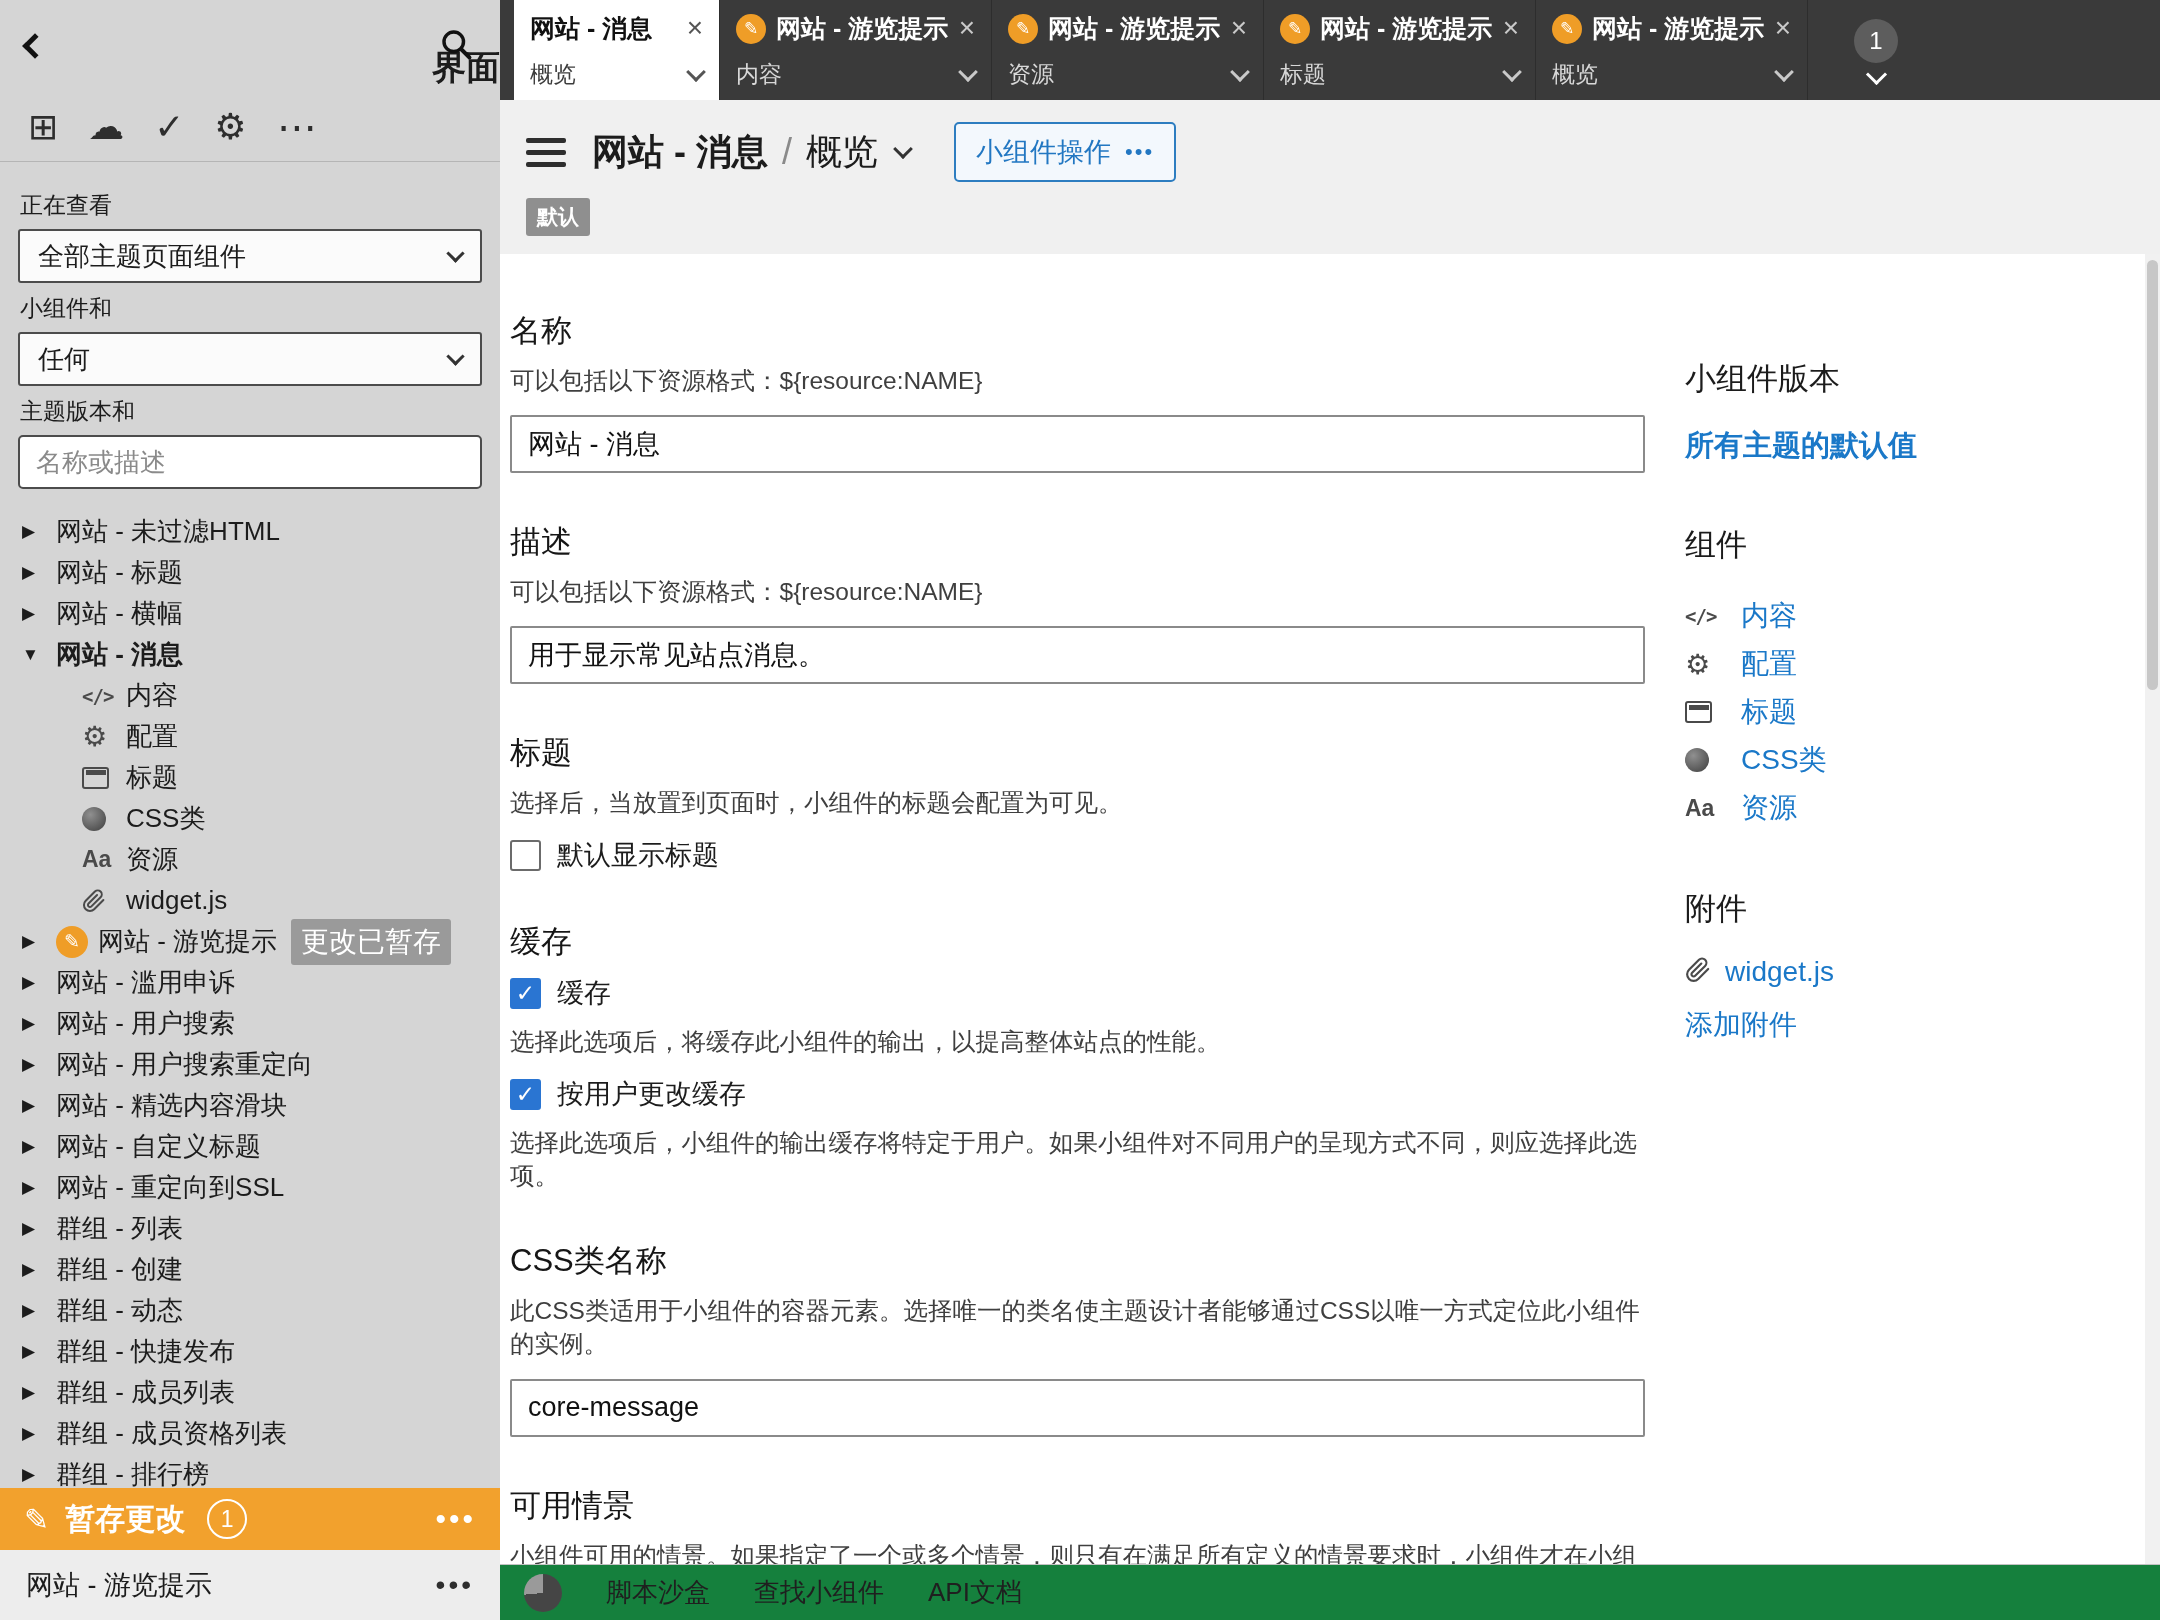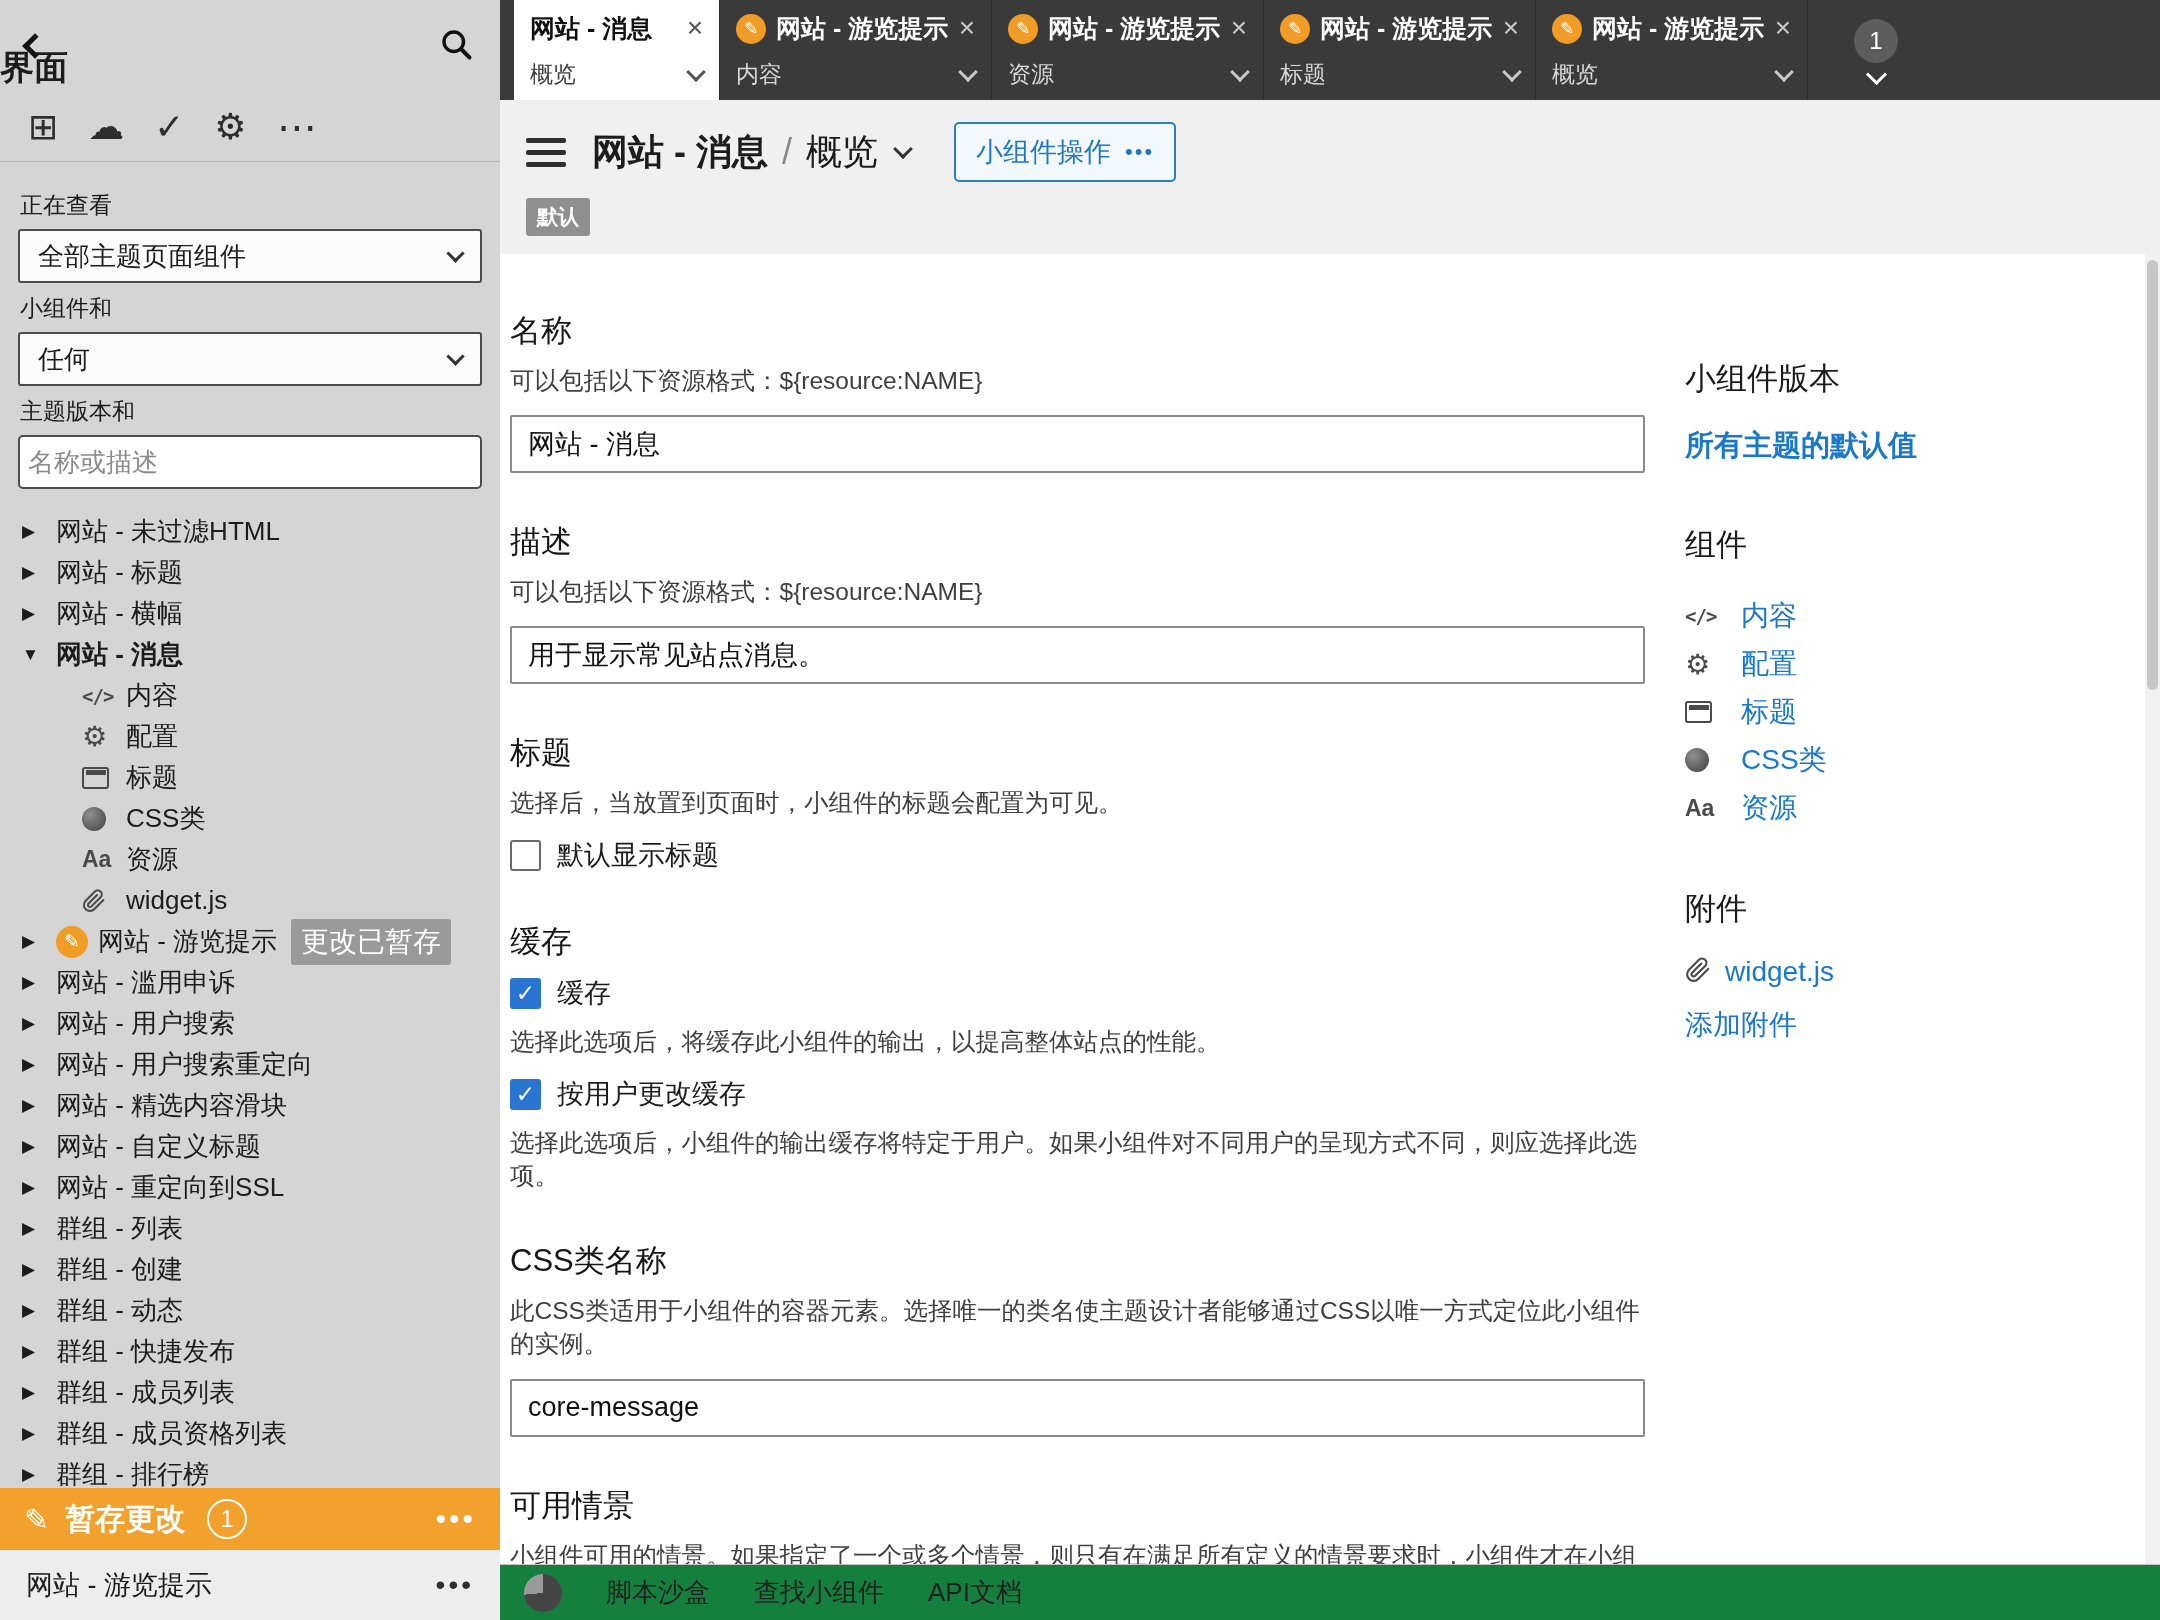--- a/index.html
+++ b/index.html
@@ -5,35 +5,35 @@
   * { margin:0; padding:0; box-sizing:border-box; }
   html,body { width:2160px; height:1620px; overflow:hidden; background:#fff;
     font-family:"Liberation Sans","DejaVu Sans",sans-serif; color:#1c1c1c; }
   .app { display:flex; width:2160px; height:1620px; }
 
   
   .sidebar { width:500px; background:#d5d5d5; display:flex; flex-direction:column; flex-shrink:0; }
   .sb-header { height:92px; display:flex; align-items:center; padding:0 26px; position:relative; }
   .back-chev { width:18px; height:18px; border-left:5px solid #111; border-bottom:5px solid #111;
     transform:rotate(45deg); cursor:pointer; }
-  .sb-title { position:absolute; left:0; right:0; text-align:left; font-size:34px; font-weight:700;margin-top:44px; }
+  .sb-title { position:absolute; left:0; right:0; text-align:right; font-size:34px; font-weight:700;margin-top:44px; }
   .sb-search { margin-left:auto; z-index:2; cursor:pointer; }
   .sb-toolbar { height:70px; display:flex; align-items:center; gap:30px; padding:0 28px;
     border-bottom:1px solid #b5b5b5; font-size:36px; color:#2e2e2e; }
   .sb-toolbar span { cursor:pointer; line-height:1; }
   .tool-ellipsis { font-size:40px; letter-spacing:2px; }
   .sb-filters { padding:18px 18px 8px; }
   .sb-label { font-size:23px; color:#1c1c1c; margin:10px 2px 8px; }
   .select { height:54px; background:#fbfbfb; border:2px solid #4c4c4c; border-radius:3px;
     display:flex; align-items:center; padding:0 18px; font-size:26px; cursor:pointer; margin-bottom:6px; }
   .select .chev-dn { margin-left:auto; }
   .chev-dn { width:13px; height:13px; border-right:3px solid #333; border-bottom:3px solid #333;
     transform:rotate(45deg); display:inline-block; margin-top:-6px; }
   .sb-input { width:100%; height:54px; background:#fff; border:2px solid #4c4c4c; border-radius:5px;
-    font-size:26px; padding:0 8px; font-family:inherit; color:#1c1c1c; }
+    font-size:26px; padding:0 16px; font-family:inherit; color:#1c1c1c; }
   .sb-input::placeholder { color:#8a8a8a; }
   .tree { flex:1; overflow:hidden; padding-top:14px; }
   .tree-item { height:41px; display:flex; align-items:center; padding-left:22px; font-size:26px; cursor:pointer; }
   .caret { width:34px; font-size:17px; color:#1c1c1c; flex-shrink:0; }
   .tree-item.expanded .t-label { font-weight:700; }
   .tree-children .tree-item { padding-left:82px; }
   .child-ic { width:44px; color:#4a4a4a; display:flex; align-items:center; flex-shrink:0; }
   .ic-code { font-size:19px; font-weight:700; letter-spacing:-1px; font-family:"DejaVu Sans Mono",monospace; }
   .ic-gear { font-size:28px; }
   .ic-window { width:27px; height:22px; border:2.5px solid #4a4a4a; border-radius:3px; position:relative; }

